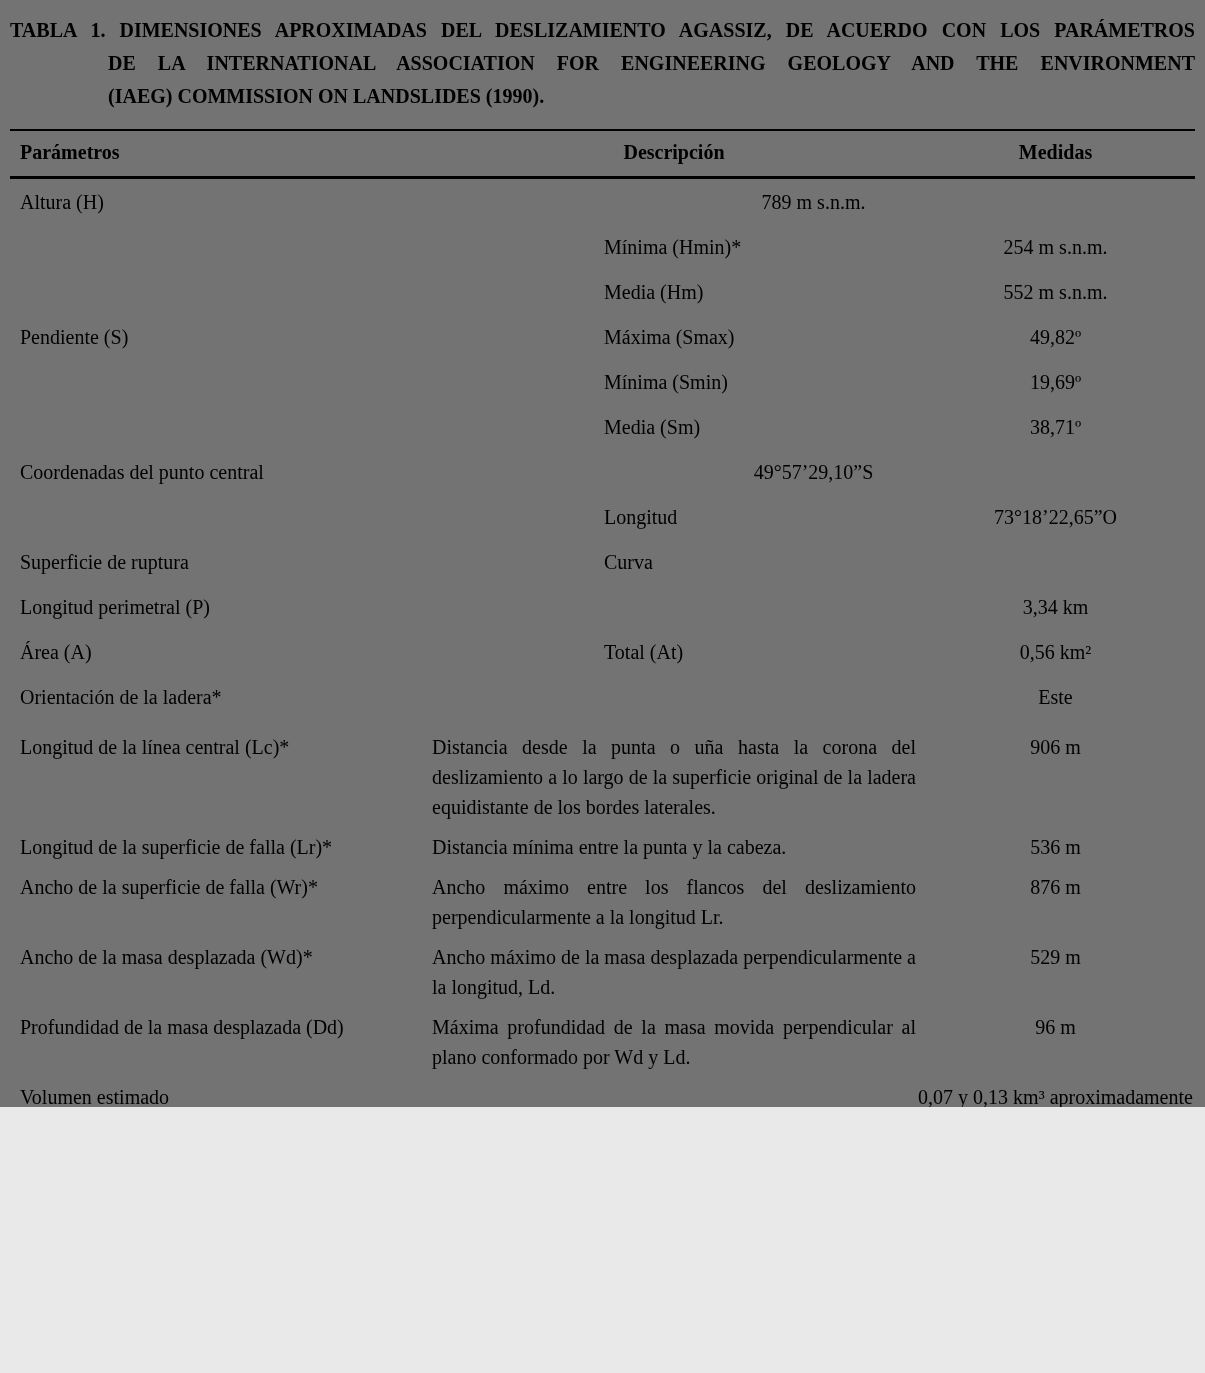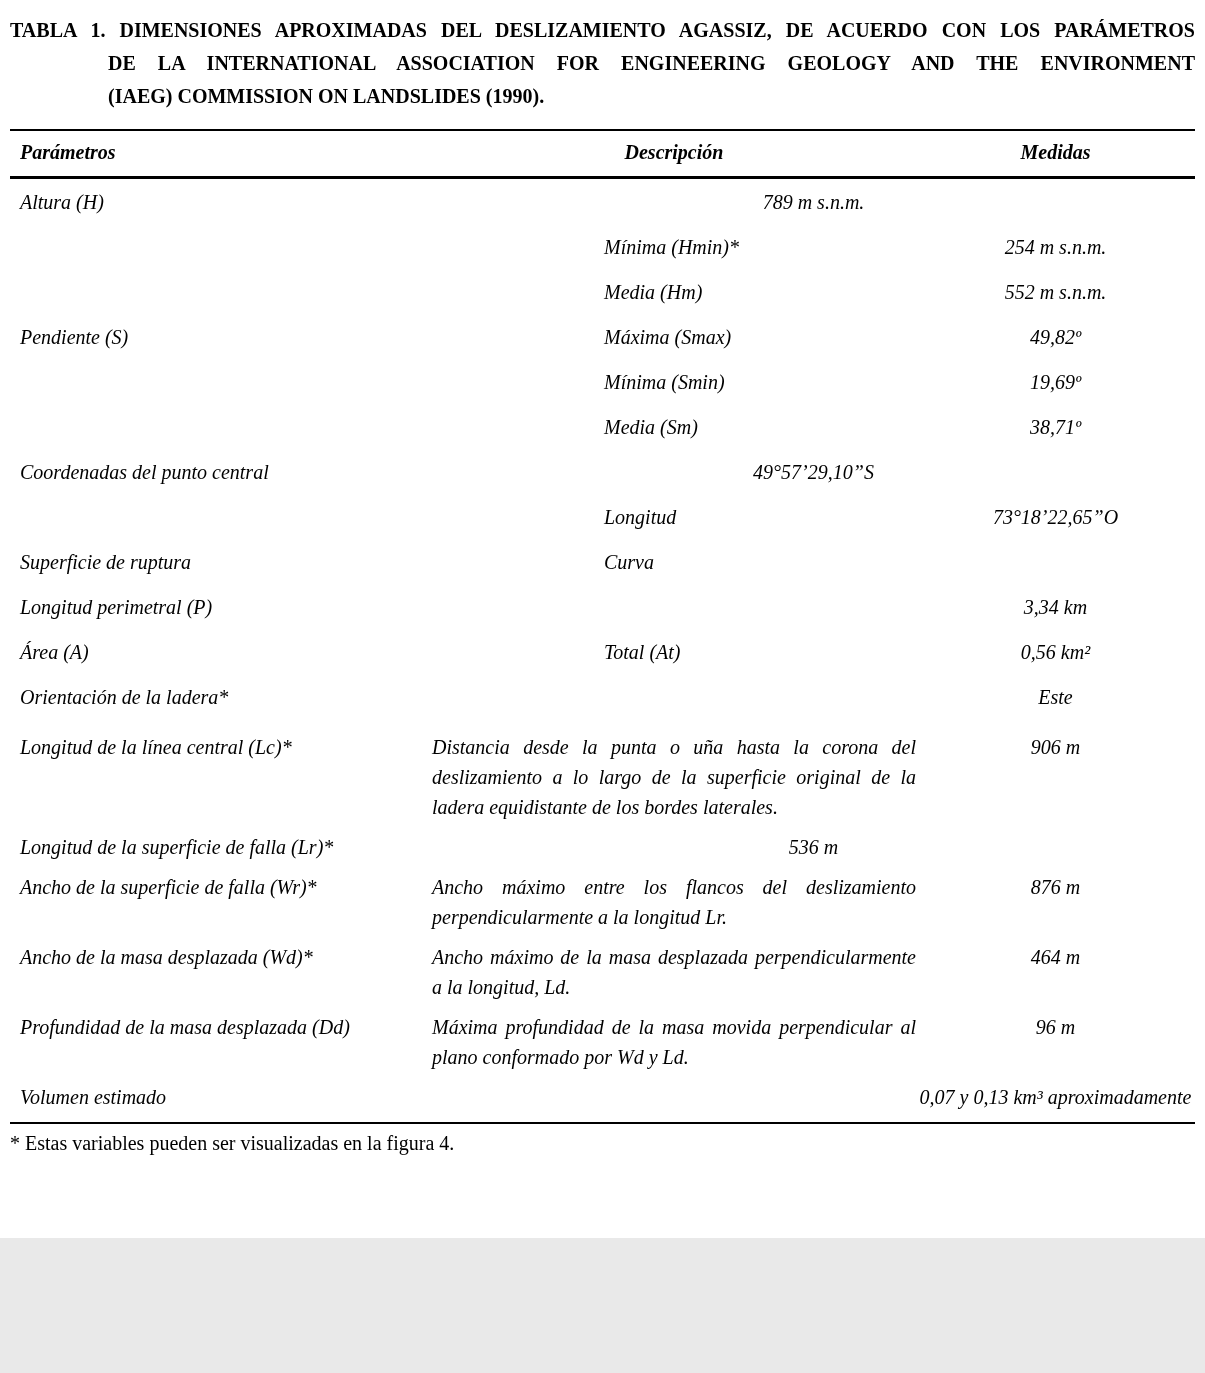--- a/index.html
+++ b/index.html
@@ -1,42 +1,42 @@
 <!DOCTYPE html>
 <html><head>
 <meta charset="utf-8">
 <style>
   html, body { margin: 0; padding: 0; background: #e9e9e9; }
   .page {
     position: relative;
     width: 1205px;
-    height: 1238px;
+    height: 1107px;
     margin: 0 auto;
-    background: #ffffff;
+    background: #737373;
     color: #000000;
     font-family: "Liberation Serif", "DejaVu Serif", serif;
     box-sizing: border-box;
     padding: 14px 10px 0 10px;
     overflow: hidden;
   }
 
   
   .title {
     font-size: 20px;
     font-weight: bold;
     line-height: 33px;
     padding-left: 98px;
     margin-bottom: 16px;
   }
   .title .line { display: block; }
   .title .first { margin-left: -98px; }
   .title .just { text-align: justify; text-align-last: justify; }
 
   
-  .ptable { width: 1185px; font-style: italic; }
+  .ptable { width: 1185px; }
   .thead {
     display: flex;
     border-top: 2px solid #000;
     border-bottom: 3px solid #000;
     padding: 11px 0 13px 0;
     font-weight: bold;
     font-size: 20px;
     line-height: 21px;
   }
   .tbody { padding-top: 13px; }
@@ -136,31 +136,32 @@
     <div class="col-desc"></div>
     <div class="col-value">Este</div>
   </div>
         <div class="row long">
     <div class="col-param">Longitud de la línea central (Lc)*</div>
     <div class="col-desc">Distancia desde la punta o uña hasta la corona del deslizamiento a lo largo de la superficie original de la ladera equidistante de los bordes laterales.</div>
     <div class="col-value">906 m</div>
   </div>
         <div class="row long">
     <div class="col-param">Longitud de la superficie de falla (Lr)*</div>
+    <div class="col-desc">Distancia mínima entre la punta y la cabeza.</div>
     <div class="col-value">536 m</div>
   </div>
         <div class="row long">
     <div class="col-param">Ancho de la superficie de falla (Wr)*</div>
     <div class="col-desc">Ancho máximo entre los flancos del deslizamiento perpendicularmente a la longitud Lr.</div>
     <div class="col-value">876 m</div>
   </div>
         <div class="row long">
     <div class="col-param">Ancho de la masa desplazada (Wd)*</div>
     <div class="col-desc">Ancho máximo de la masa desplazada perpendicularmente a la longitud, Ld.</div>
-    <div class="col-value">464 m</div>
+    <div class="col-value">529 m</div>
   </div>
         <div class="row long">
     <div class="col-param">Profundidad de la masa desplazada (Dd)</div>
     <div class="col-desc">Máxima profundidad de la masa movida perpendicular al plano conformado por Wd y Ld.</div>
     <div class="col-value">96 m</div>
   </div>
         <div class="row long">
     <div class="col-param">Volumen estimado</div>
     <div class="col-desc"></div>
     <div class="col-value">0,07 y 0,13 km³ aproximadamente</div>

